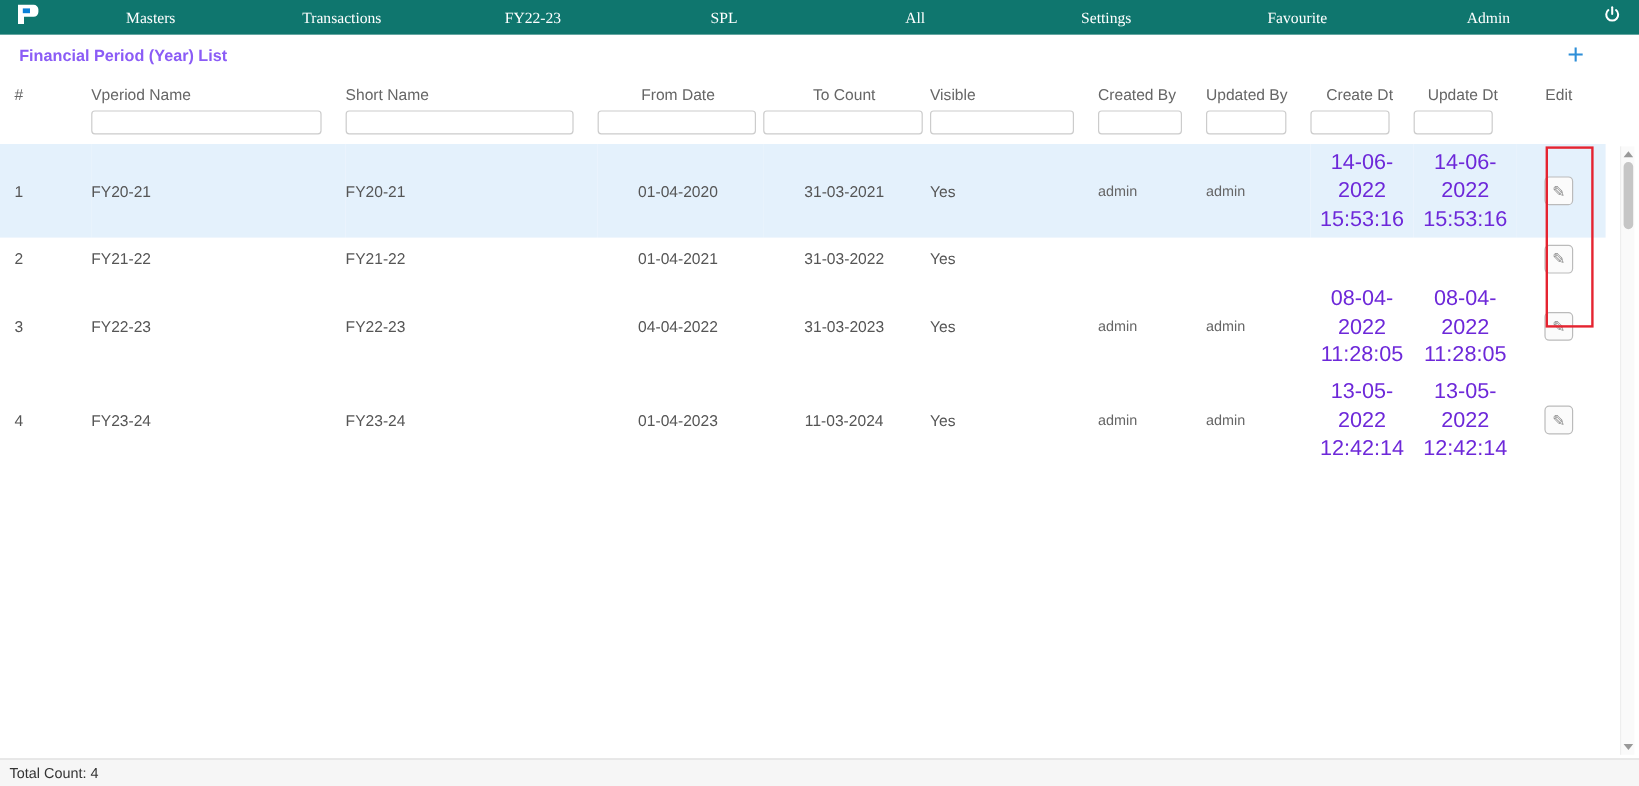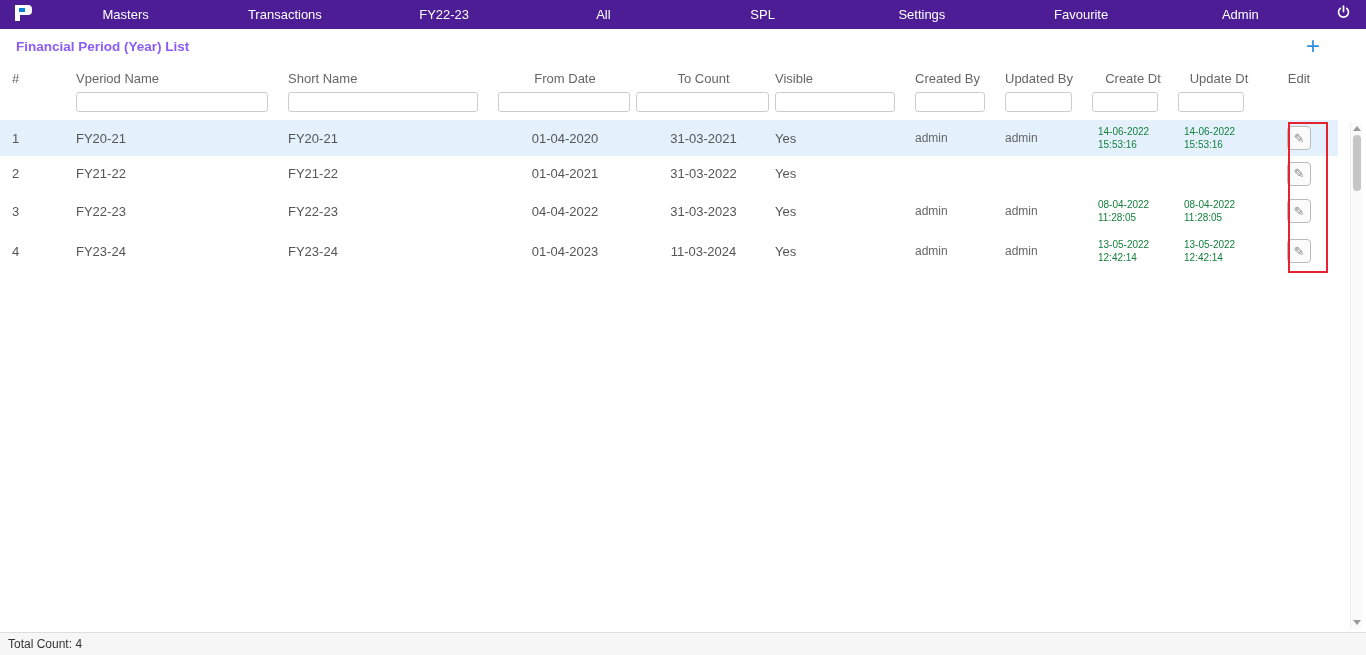--- a/index.html
+++ b/index.html
@@ -4,22 +4,23 @@
 <style>
   * { box-sizing: border-box; }
   html,body { margin:0; padding:0; }
   body {
     width:1366px; height:655px; overflow:hidden; background:#fff;
     font-family:"Liberation Sans", sans-serif; position:relative;
   }
 
   
   .navbar {
-    height:29px; background:#4c1d95; display:flex; align-items:center;
+    height:29px; background:#0f766e; display:flex; align-items:center;
     color:#fff;
+    font-family:Liberation Serif, serif;
   }
   .nav-logo { width:46px; display:flex; justify-content:center; align-items:center; cursor:pointer; }
   .nav-items { flex:1; display:flex; }
   .nav-item {
     flex:1; text-align:center; font-size:13px; color:#fff; cursor:pointer;
     line-height:29px; white-space:nowrap;
   }
   .nav-power { width:46px; display:flex; justify-content:center; align-items:center; cursor:pointer; }
 
   
@@ -46,21 +47,21 @@
   }
   .filters th.ctr .filter-input { width:100%; }
   tbody td {
     font-size:13px; color:#555; vertical-align:middle; padding:2px 4px 2px 0;
   }
   tr.r1 { height:36px; background:#e4f1fc; }
   tr.r2 { height:35px; }
   tr.r3 { height:40px; }
   tr.r4 { height:40px; }
   td.sm { font-size:12px; color:#666; vertical-align:middle; }
-  td.dt { font-size:10px; color:#15803d; line-height:1.3; padding:4px 6px; }
+  td.dt { font-size:18px; color:#6d28d9; text-align:center; line-height:1.3; padding:4px 6px; }
   .edit-btn {
     width:24px; height:24px; border:1px solid #bbb; border-radius:4px;
     background:#fbfbfb; color:#888; font-size:13px; cursor:pointer;
     display:inline-flex; align-items:center; justify-content:center; padding:0;
   }
 
   
   .annotation-box {
     position:absolute; left:1288px; top:122px; width:40px; height:151px;
     border:2px solid #e52330; pointer-events:none;
@@ -93,22 +94,22 @@
       <svg width="20" height="18" viewBox="0 0 20 18">
         <path d="M2 1 h13 a4 4 0 0 1 4 4 v2 a4 4 0 0 1 -4 4 h-8 v6 h-5 z" fill="#ffffff"></path>
         <rect x="6" y="4" width="6" height="4" fill="#0b80d8"></rect>
       </svg>
     </span>
   </div>
   <div class="nav-items">
     <div class="nav-item">Masters</div>
     <div class="nav-item">Transactions</div>
     <div class="nav-item">FY22-23</div>
+    <div class="nav-item">SPL</div>
     <div class="nav-item">All</div>
-    <div class="nav-item">SPL</div>
     <div class="nav-item">Settings</div>
     <div class="nav-item">Favourite</div>
     <div class="nav-item">Admin</div>
   </div>
   <div class="nav-power">
     <span>
       <svg width="15" height="15" viewBox="0 0 16 16">
         <path d="M8 1.2 V7" stroke="#fff" stroke-width="1.8" stroke-linecap="round" fill="none"></path>
         <path d="M4.6 3.6 a5.3 5.3 0 1 0 6.8 0" stroke="#fff" stroke-width="1.8" stroke-linecap="round" fill="none"></path>
       </svg>

